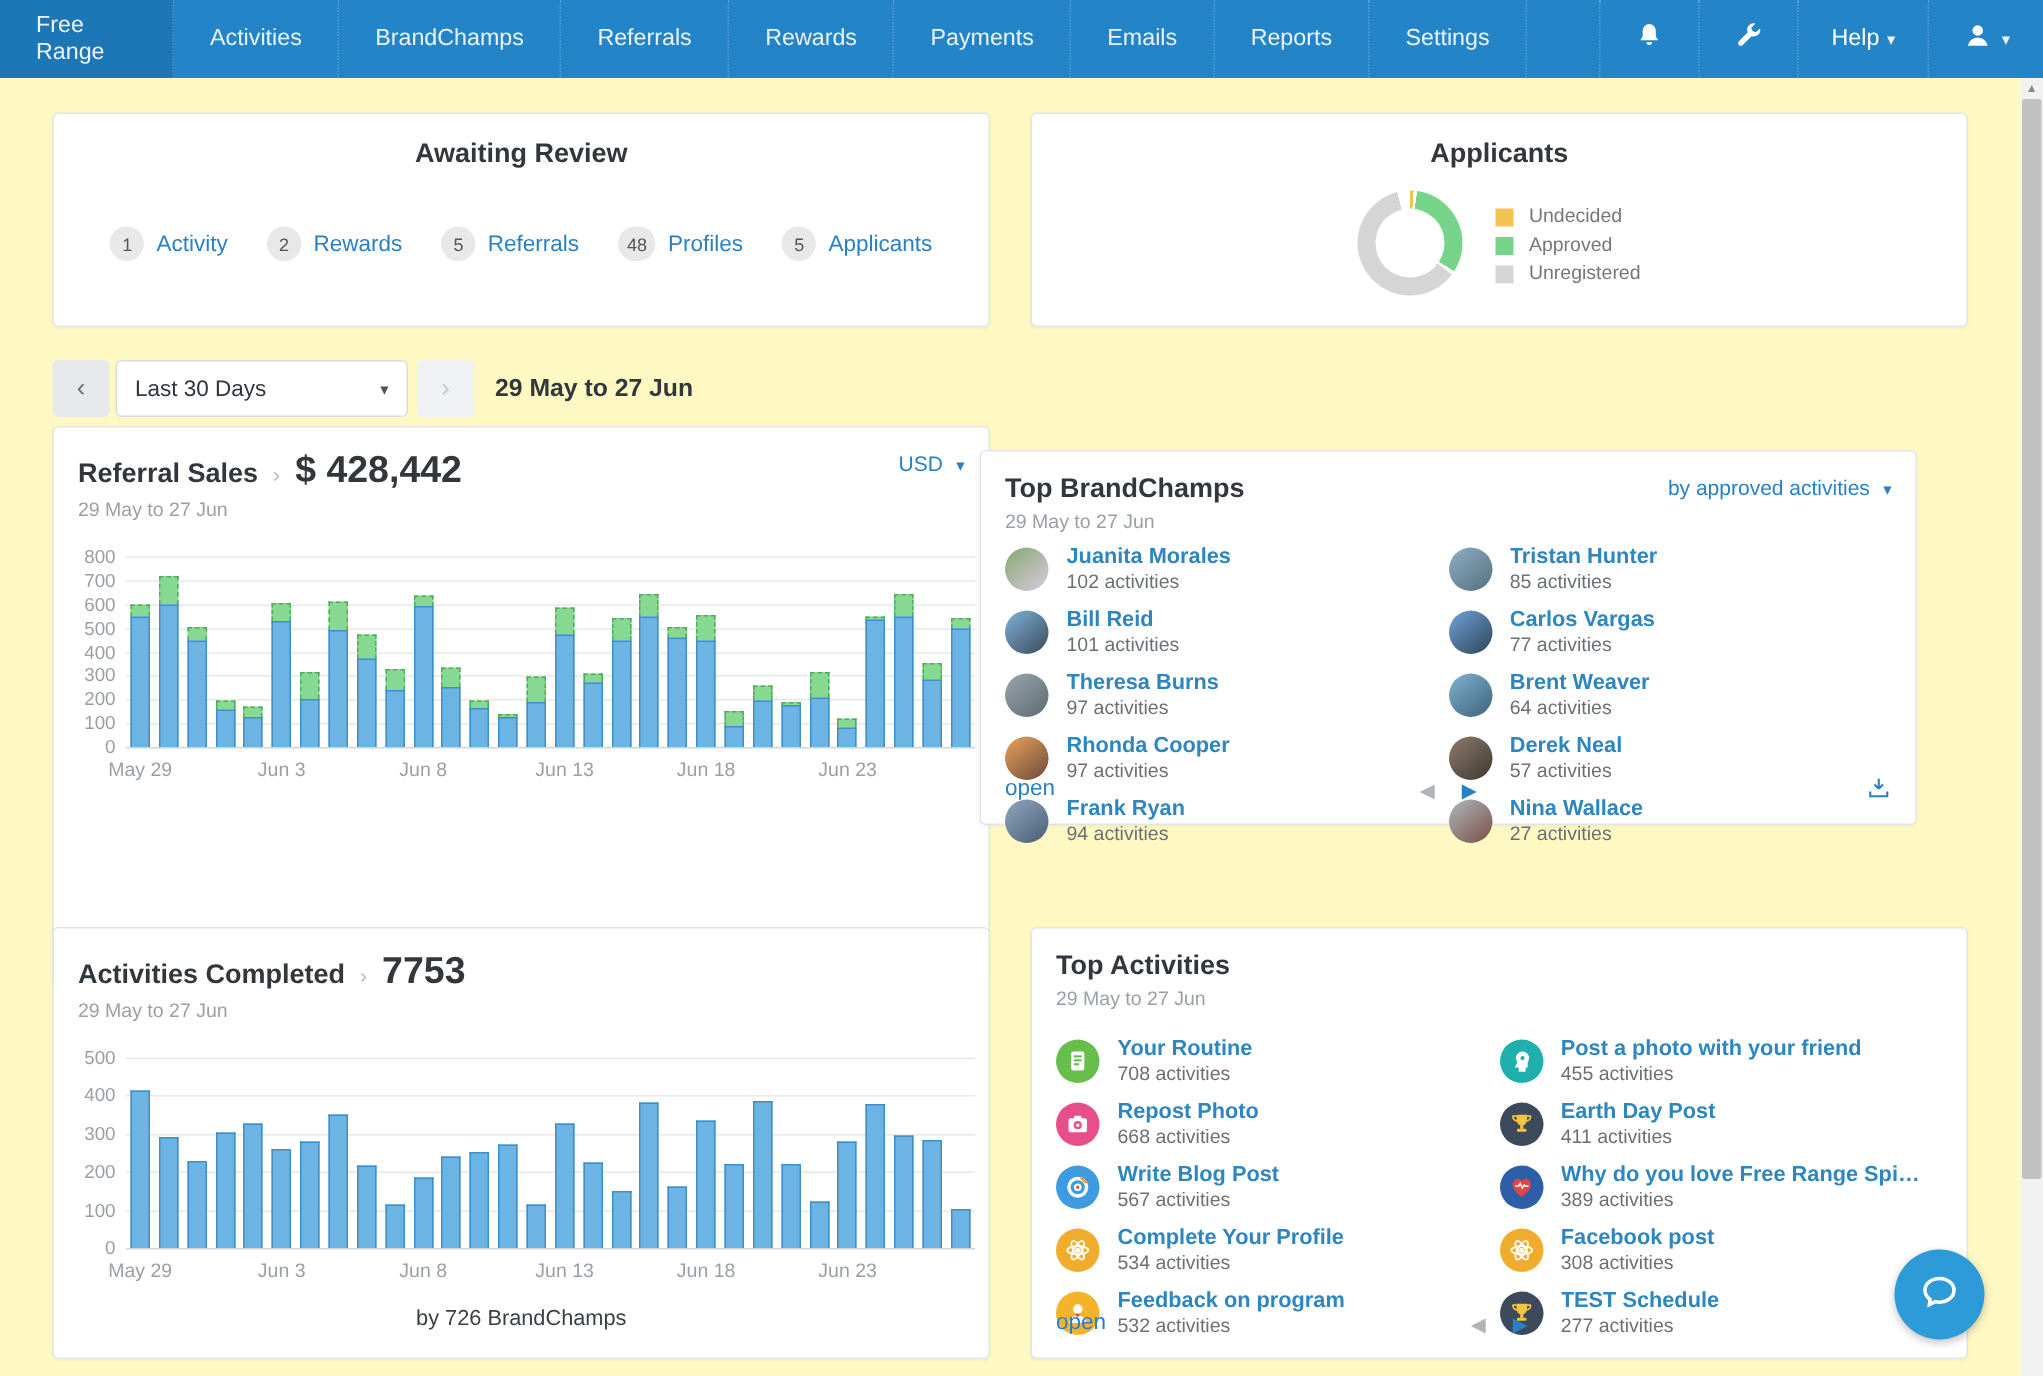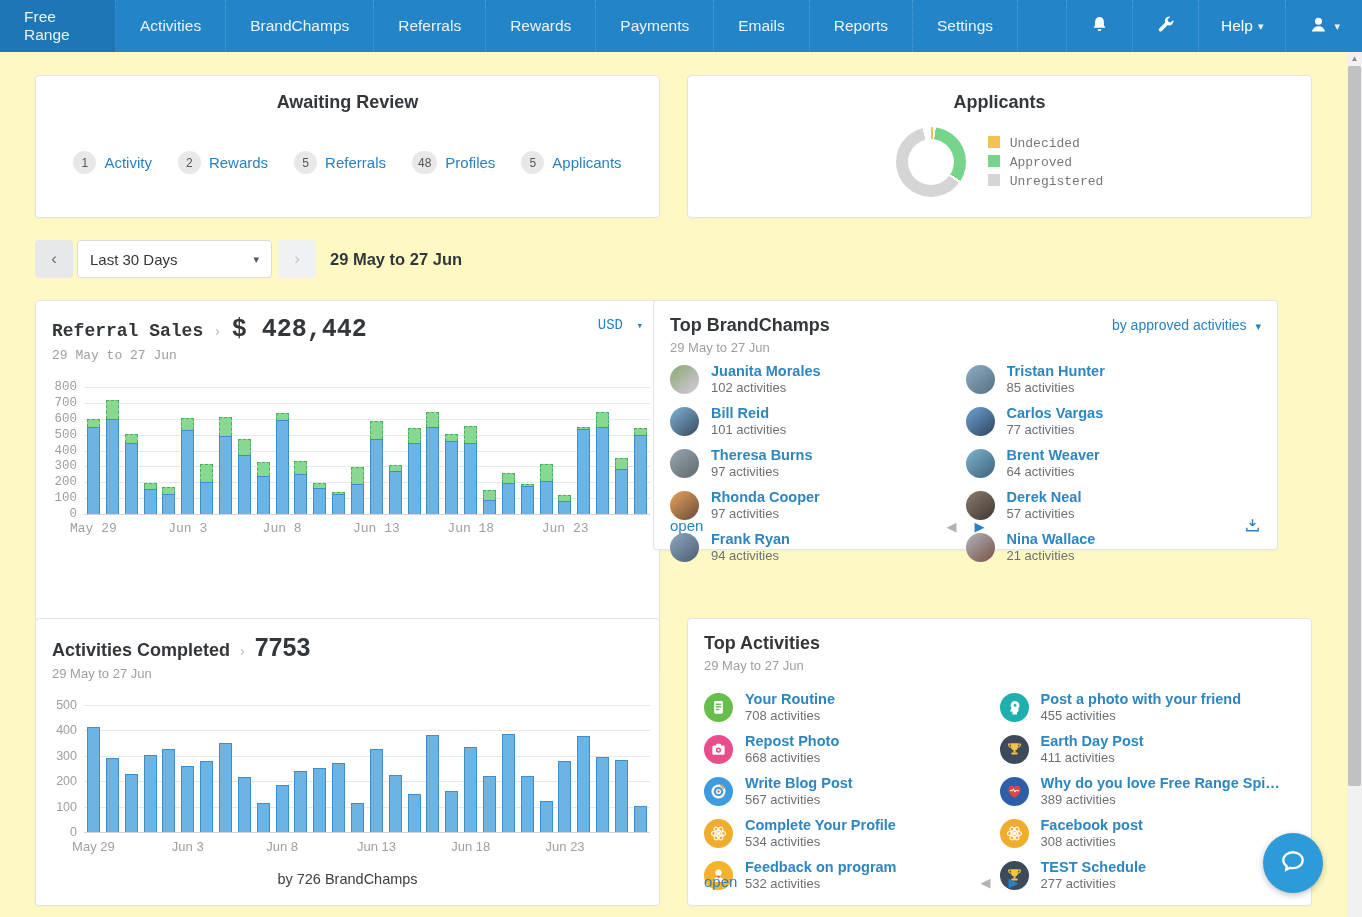--- a/index.html
+++ b/index.html
@@ -17,37 +17,37 @@
 
   
   .scrollbar { position:absolute; top:52px; right:0; width:15px; height:865px; background:#f1f1f1; z-index:6; }
   .scrollbar .arrow { position:absolute; top:2px; left:0; width:15px; text-align:center; font-size:8px; color:#8a8a8a; }
   .scrollbar .thumb { position:absolute; top:14px; left:1px; width:13px; height:720px; background:#c1c1c1; border-radius:2px; }
 
   
   .card { position:absolute; background:#fff; border:1px solid #e2e5e8; border-radius:4px; box-shadow:0 1px 2px rgba(0,0,0,0.04); }
   .card-awaiting   { left:35px;  top:75px;  width:625px; height:143px; }
   .card-applicants { left:687px; top:75px;  width:625px; height:143px; }
-  .card-referral   { left:35px;  top:300px; width:625px; height:372px;font-family:Liberation Mono, monospace; }
+  .card-referral   { left:35px;  top:284px; width:625px; height:372px; }
   .card-champs     { left:653px; top:300px; width:625px; height:250px; }
   .card-acts       { left:35px;  top:618px; width:625px; height:288px; }
   .card-topacts    { left:687px; top:618px; width:625px; height:288px; }
 
   .center-title { text-align:center; font-size:18px; font-weight:bold; color:#32373c; margin-top:16px; }
   .badge-row { display:flex; justify-content:center; gap:26px; margin-top:38px; }
   .badge { display:flex; align-items:center; gap:8px; cursor:pointer; }
   .badge .cnt { min-width:23px; height:23px; border-radius:12px; background:#e8e8e8; color:#555; font-size:12px; display:flex; align-items:center; justify-content:center; padding:0 6px; }
   .badge .lbl { color:#2980c4; font-size:15px; }
 
   
   .donut-wrap { display:flex; justify-content:center; align-items:center; gap:22px; margin-top:14px; }
   .donut { position:relative; width:70px; height:70px; border-radius:50%; }
   .donut::after { content:""; position:absolute; left:12px; top:12px; width:46px; height:46px; background:#fff; border-radius:50%; }
   .legend { display:flex; flex-direction:column; gap:4px; }
-  .legend-row { display:flex; align-items:flex-start; gap:10px;font-family:Liberation Mono, monospace; }
+  .legend-row { display:flex; align-items:flex-end; gap:10px; }
   .legend-swatch { width:12px; height:12px; }
   .legend-label { font-size:13px; color:#777; }
 
   
   .datebar { position:absolute; top:240px; left:35px; height:38px; display:flex; align-items:center; }
   .nav-btn { width:38px; height:38px; border-radius:4px; display:flex; align-items:center; justify-content:center; font-size:17px; cursor:pointer; }
   .nav-btn.prev { background:#e6e8ea; color:#6b7075; }
   .nav-btn.next { background:#eff1f3; color:#c3c8cc; margin-left:6px; }
   .range-select { width:195px; height:38px; margin-left:4px; background:#fff; border:1px solid #d8dce0; border-radius:4px; display:flex; align-items:center; padding:0 12px; font-size:15px; color:#32373c; cursor:pointer; }
   .range-select .sel-caret { margin-left:auto; font-size:11px; color:#555; }
@@ -448,21 +448,21 @@
             <span class="avatar" style="background:linear-gradient(140deg,#8c7b6b,#3f3832)"></span>
             <span class="entry-text">
               <span class="entry-name">Derek Neal</span>
               <span class="entry-count">57 activities</span>
             </span>
           </div>
           <div class="entry">
             <span class="avatar" style="background:linear-gradient(140deg,#b0b6bc,#7a4f46)"></span>
             <span class="entry-text">
               <span class="entry-name">Nina Wallace</span>
-              <span class="entry-count">21 activities</span>
+              <span class="entry-count">27 activities</span>
             </span>
           </div>
         </div>
       </div>
     <div class="card-footer">
       <div class="open-link">open</div>
       <div class="pager">
         <span class="pg-prev">◀</span>
         <span class="pg-next">▶</span>
       </div>

